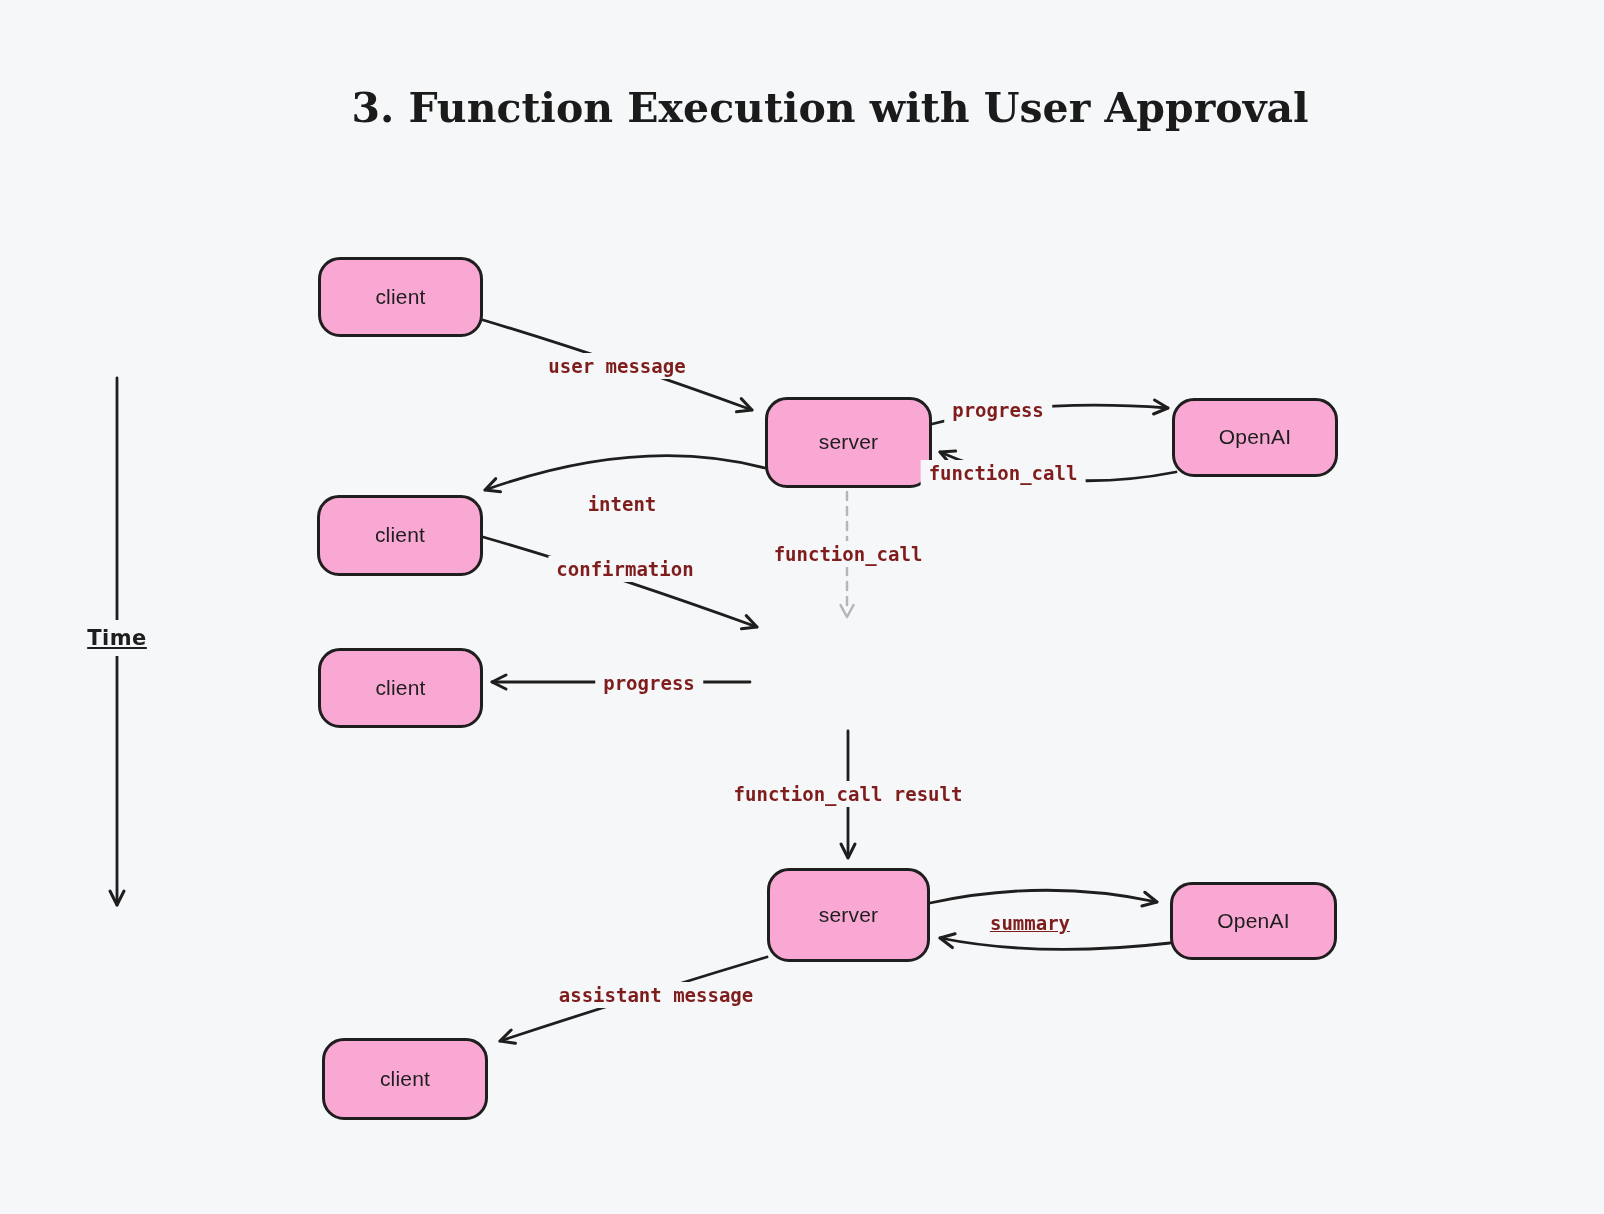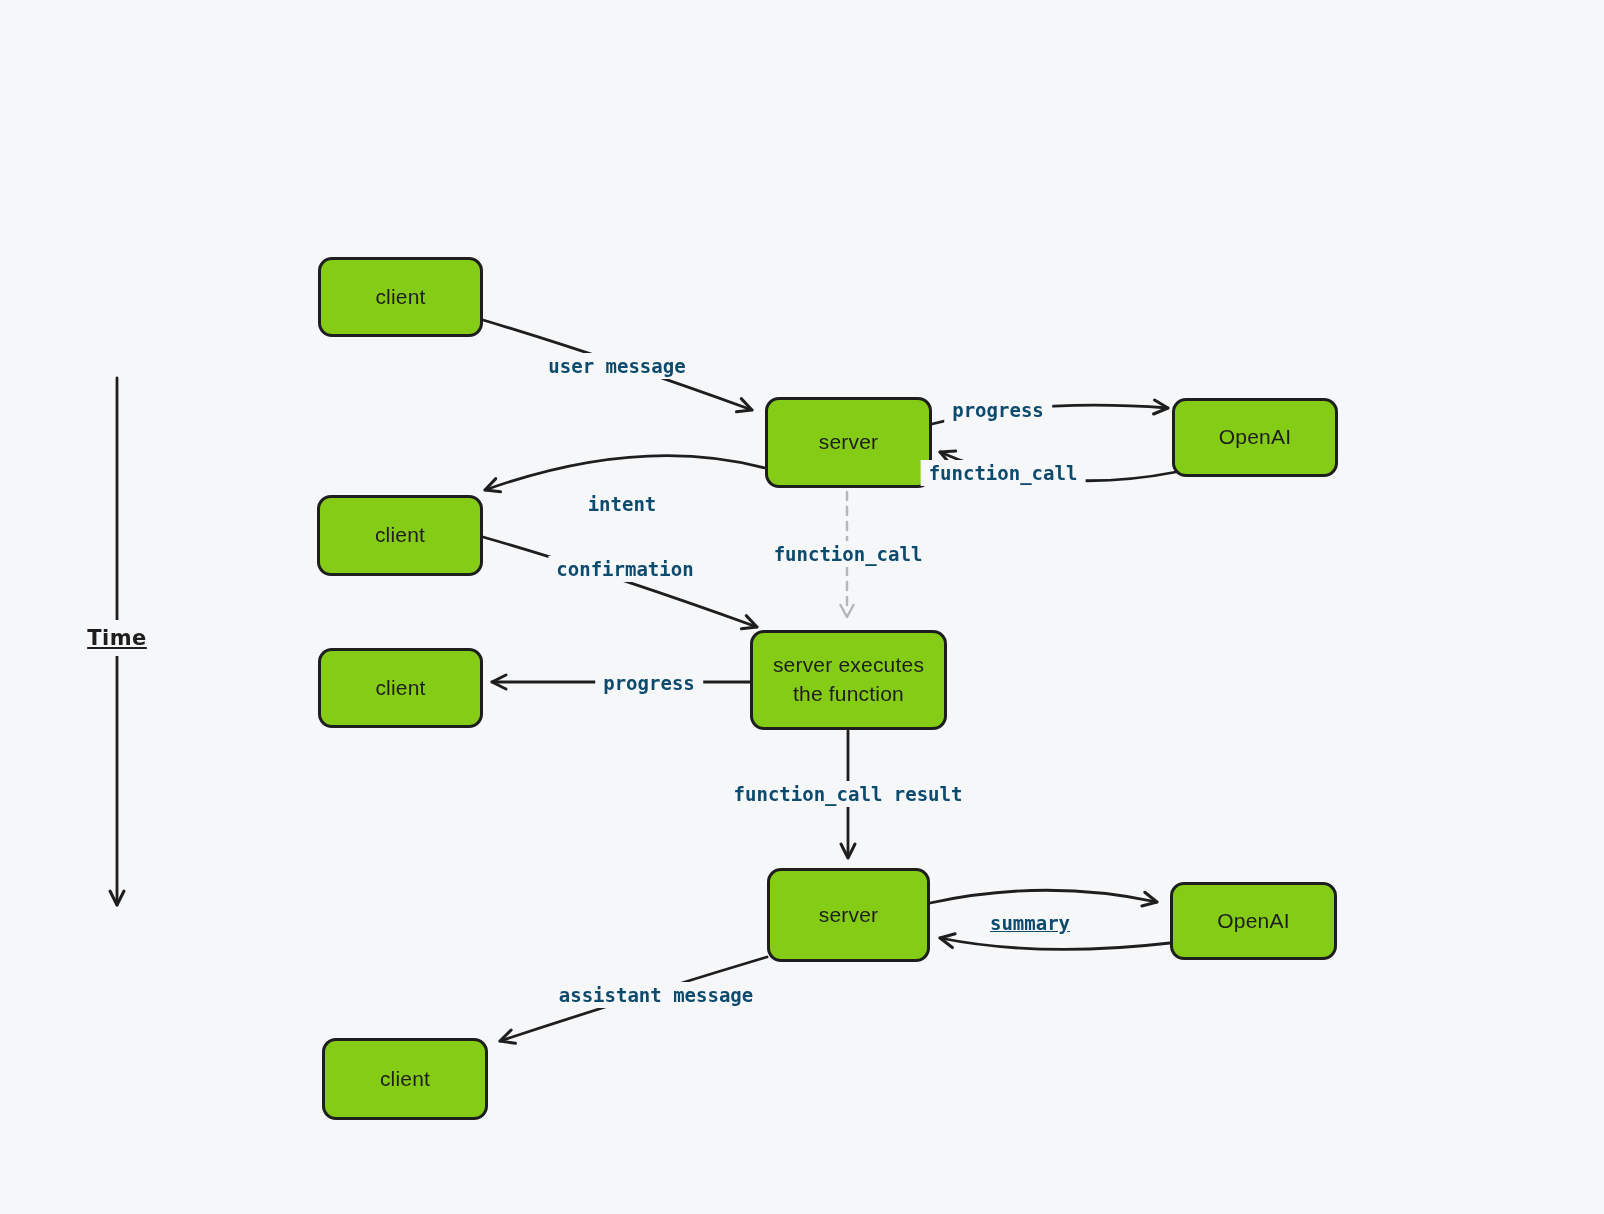--- a/index.html
+++ b/index.html
@@ -13,39 +13,39 @@
     font-family:"DejaVu Serif", serif; font-weight:700; font-size:41px;
     white-space:nowrap; color:#1b1b1b;
   }
   .wires { position:absolute; left:0; top:0; }
   .wires path { fill:none; stroke:#1e1e1e; stroke-width:2.8; stroke-linecap:round; stroke-linejoin:round; }
   .wires .dashed { stroke:#b4b7ba; stroke-width:2.5; stroke-dasharray:8 7; }
   .wires .ah path { stroke-width:3; }
   .wires .ah-gray path { stroke:#b4b7ba; stroke-width:2.5; }
   .node {
     position:absolute; box-sizing:border-box;
-    background:#84cc16; border:3.5px solid #1e1e1e; border-radius:14px;
+    background:#f9a8d4; border:3.5px solid #1e1e1e; border-radius:22px;
     display:flex; align-items:center; justify-content:center; text-align:center;
     font-size:21px; font-weight:500; letter-spacing:0.2px; line-height:1.38;
     white-space:pre-line;
   }
   .n0 {left:318px; top:257px;  width:165px; height:80px;}
   .n1 {left:765px; top:397px;  width:167px; height:91px;}
   .n2 {left:1172px;top:398px;  width:166px; height:79px;}
   .n3 {left:317px; top:495px;  width:166px; height:81px;}
   .n4 {left:750px; top:630px;  width:197px; height:100px;}
   .n5 {left:318px; top:648px;  width:165px; height:80px;}
   .n6 {left:767px; top:868px;  width:163px; height:94px;}
   .n7 {left:1170px;top:882px;  width:167px; height:78px;}
   .n8 {left:322px; top:1038px; width:166px; height:82px;}
   .edge-label {
     position:absolute; transform:translate(-50%,-50%);
     background:#f6f7f9; padding:2px 8px; white-space:nowrap;
     font-family:"DejaVu Sans Mono", monospace; font-size:19px; font-weight:600;
-    color:#0c4a6e;
+    color:#7f1d1d;
   }
   .e-user-message   {left:617px;  top:366px;}
   .e-functions      {left:998px;  top:410px;}
   .e-function-call-r{left:1003px; top:473px;}
   .e-intent         {left:622px;  top:476px;margin-top:28px;}
   .e-confirmation   {left:625px;  top:569px;}
   .e-function-call-d{left:848px;  top:554px;}
   .e-progress       {left:649px;  top:683px;}
   .e-result         {left:848px;  top:794px;}
   .e-summary        {left:1030px; top:923px;text-decoration:underline;}
@@ -142,27 +142,26 @@
     </g>
 
     <g>
       <path d="M 767 957 Q 640 995 500 1041"></path>
       <g class="ah" transform="translate(500,1041) rotate(162)">
           <path d="M -14 -7 L 0 0 L -14 7"></path>
         </g>
     </g>
   </svg>
 
+  <div class="title">3. Function Execution with User Approval</div>
 
   <div class="node n0">client</div>
   <div class="node n1">server</div>
   <div class="node n2">OpenAI</div>
   <div class="node n3">client</div>
-  <div class="node n4">server executes
-the function</div>
   <div class="node n5">client</div>
   <div class="node n6">server</div>
   <div class="node n7">OpenAI</div>
   <div class="node n8">client</div>
 
   <div class="edge-label e-user-message">user message</div>
   <div class="edge-label e-functions">progress</div>
   <div class="edge-label e-function-call-r">function_call</div>
   <div class="edge-label e-intent">intent</div>
   <div class="edge-label e-confirmation">confirmation</div>

